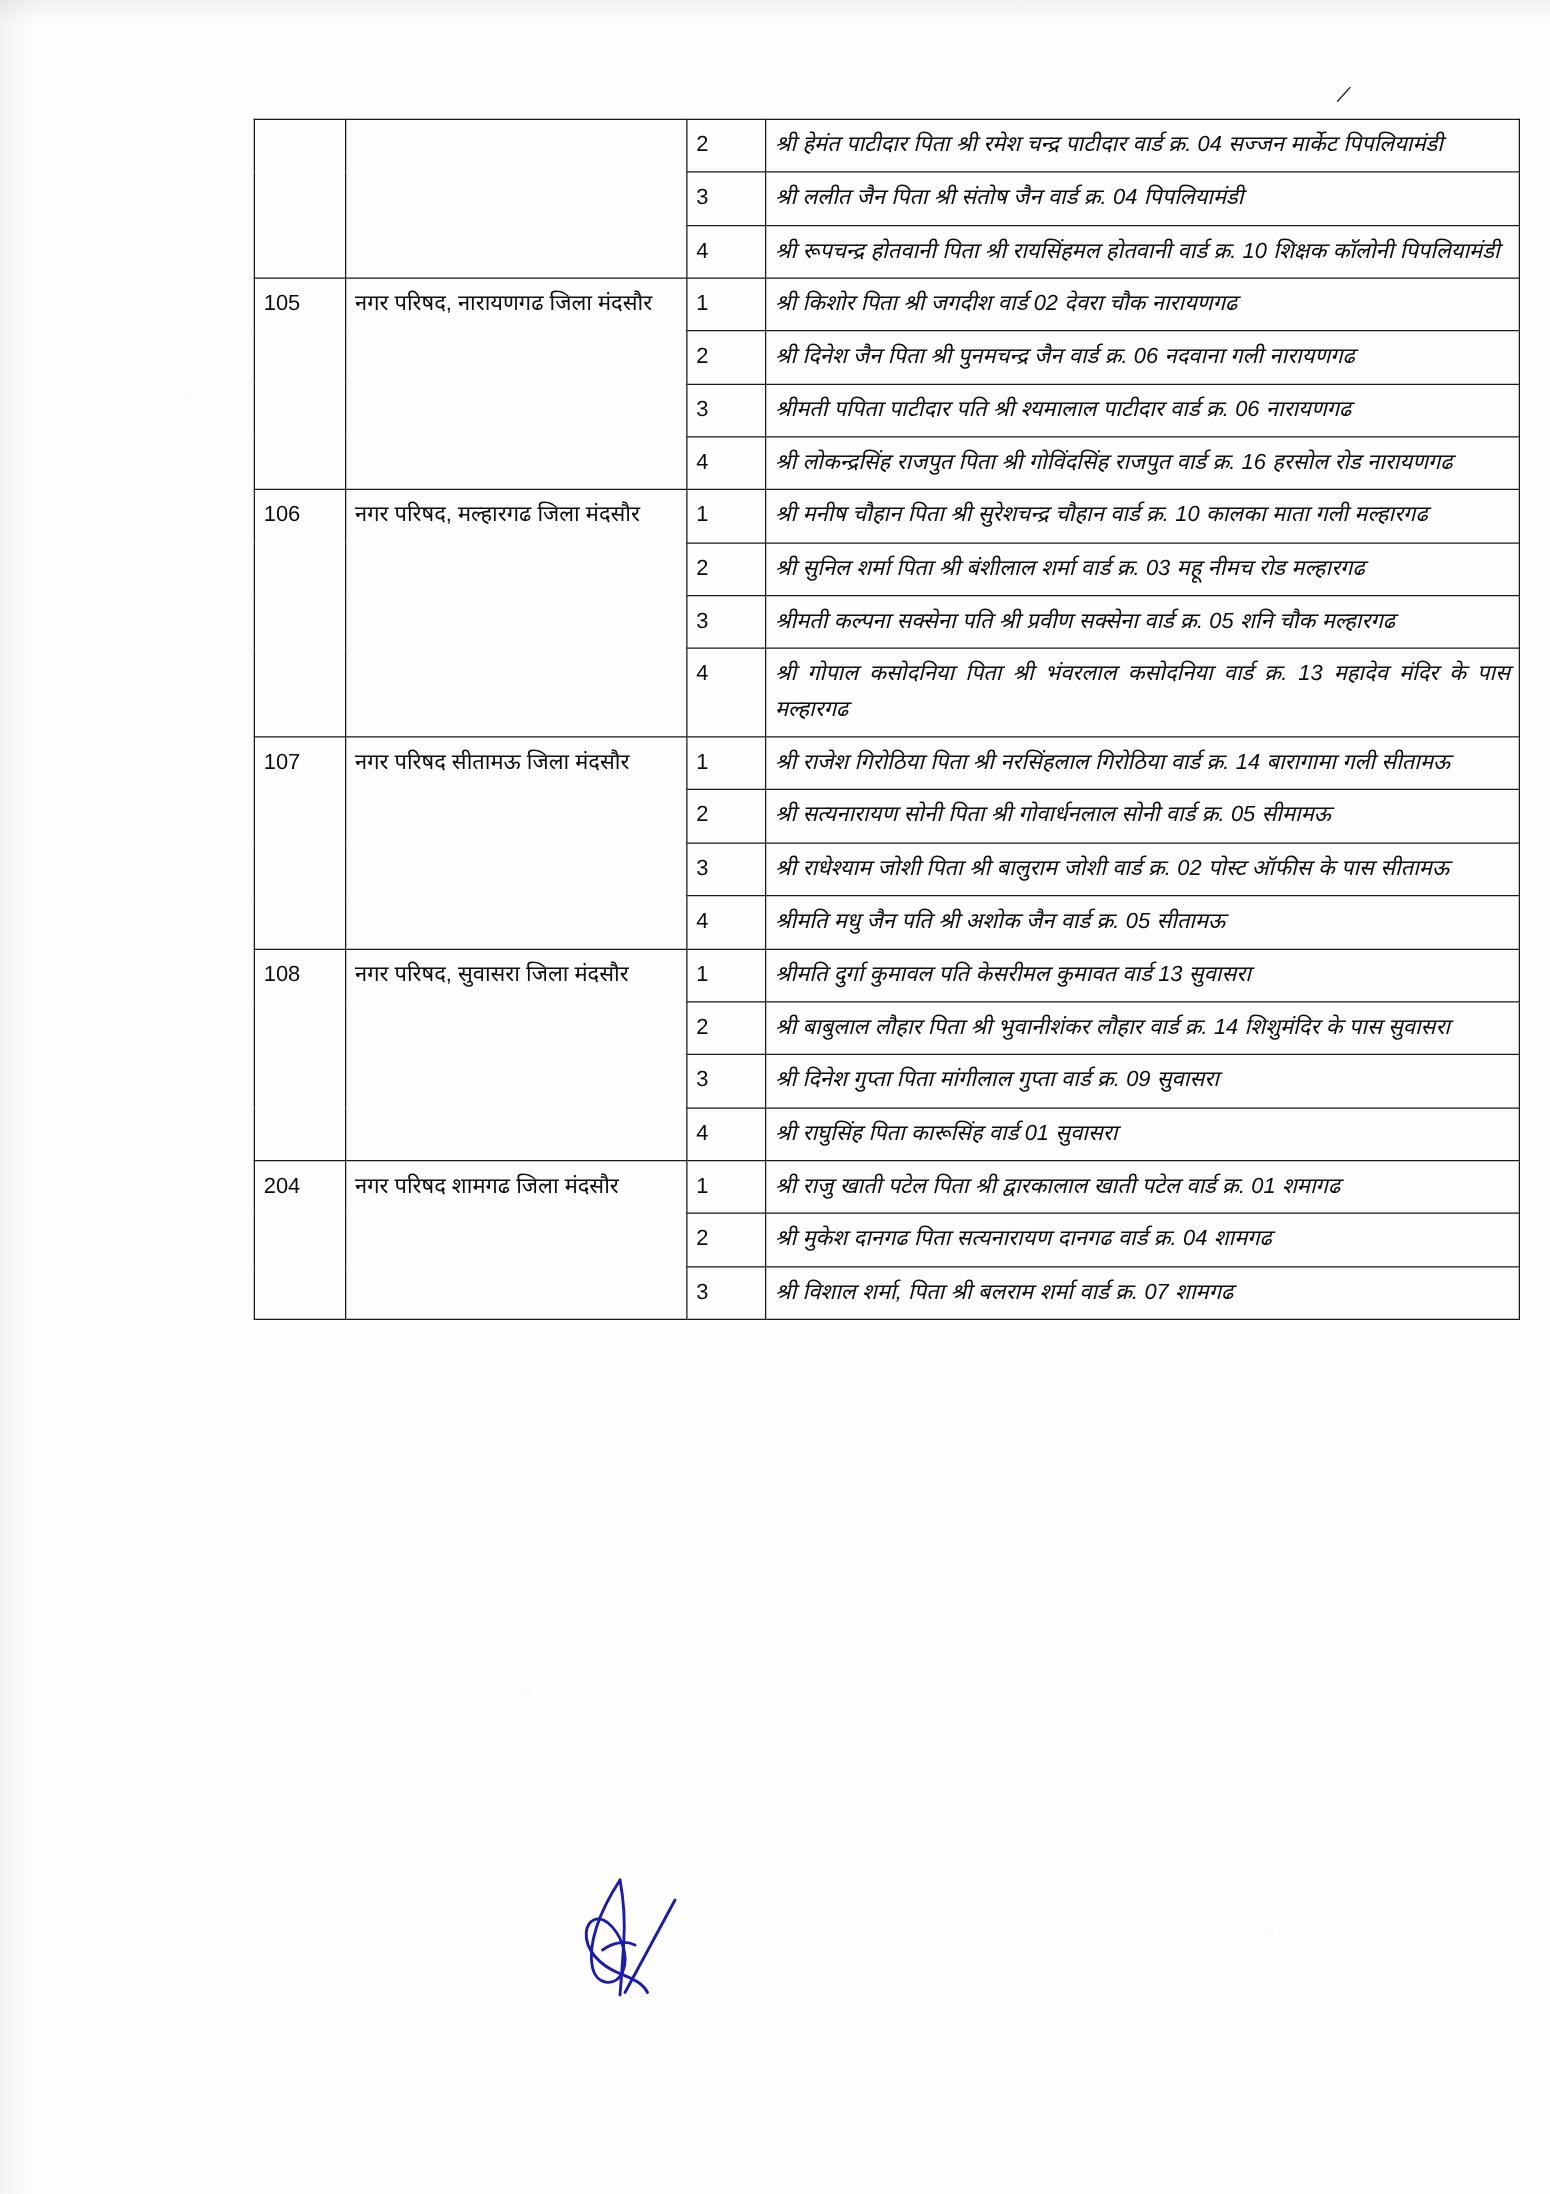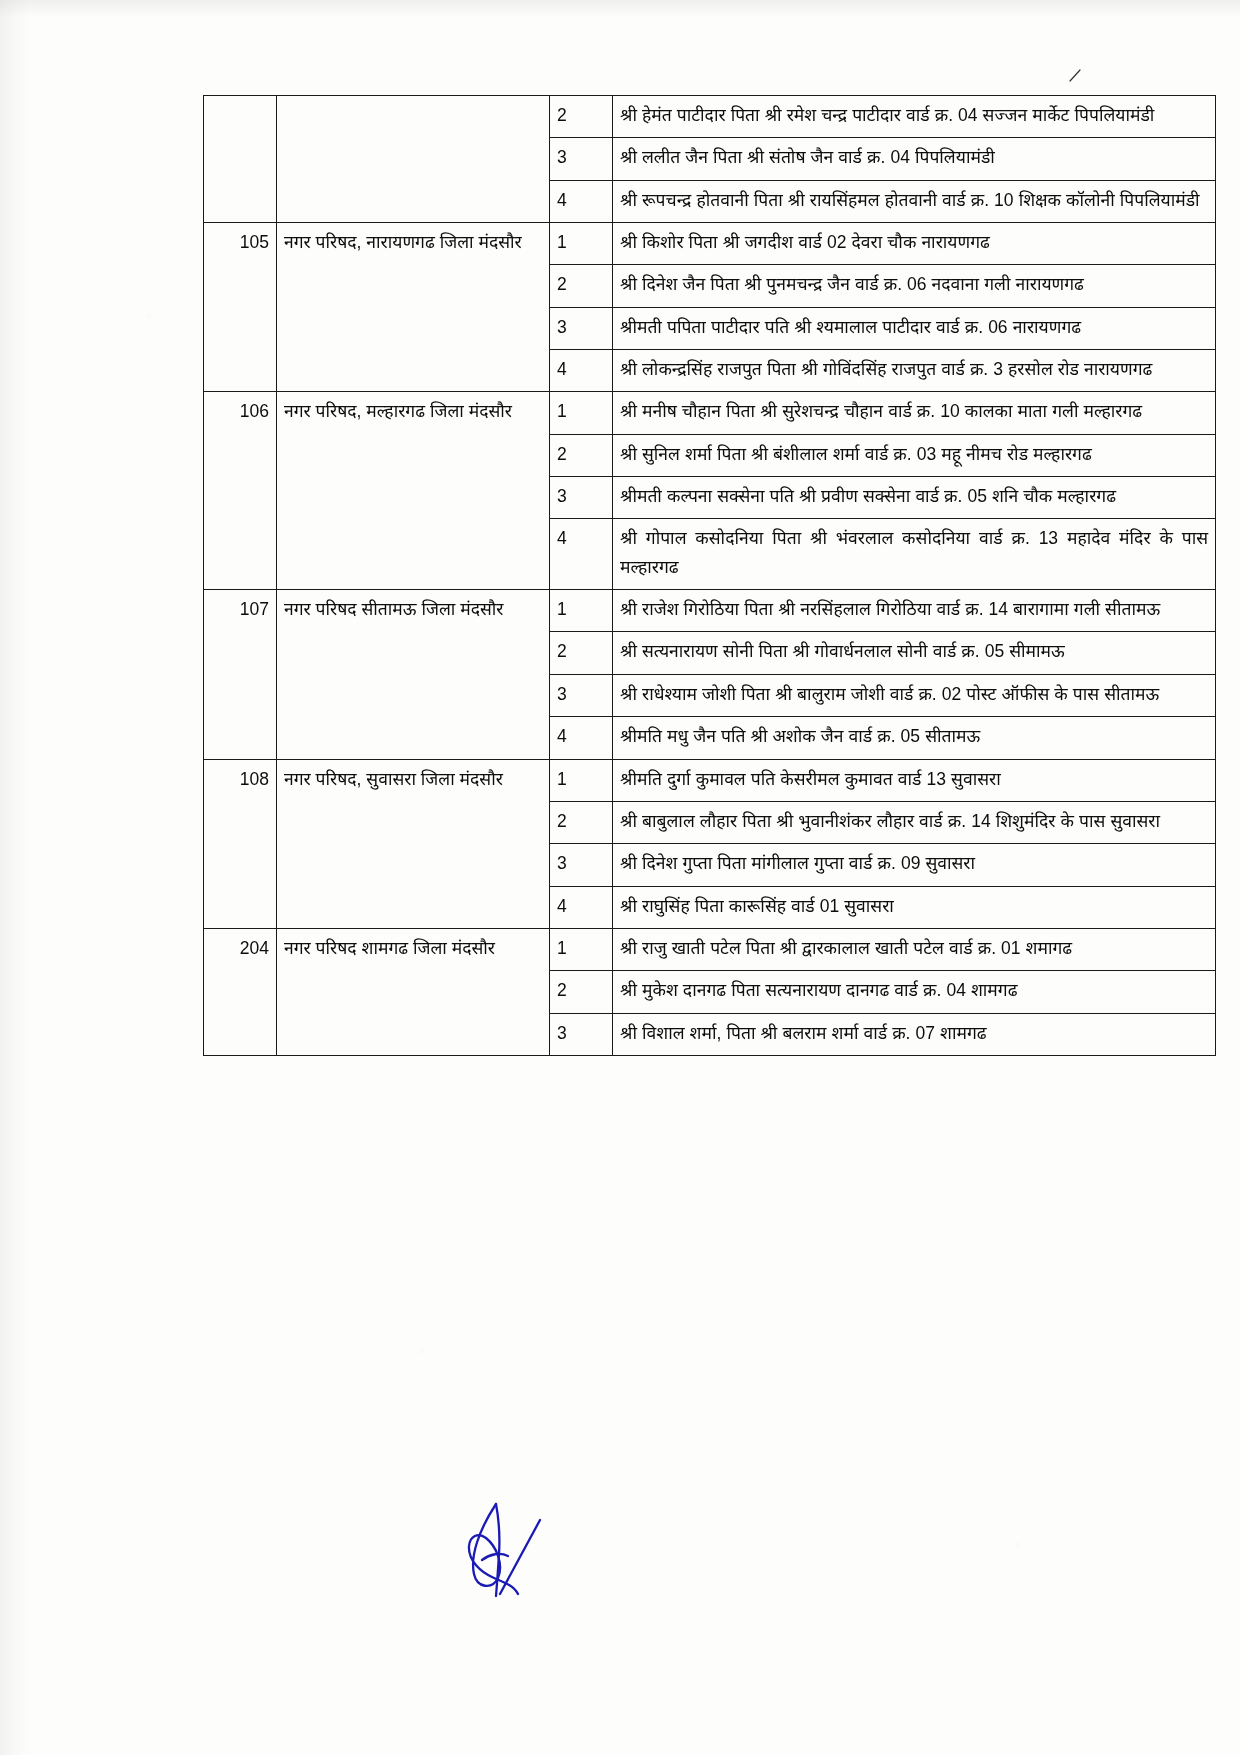--- a/index.html
+++ b/index.html
@@ -52,40 +52,41 @@
     vertical-align: top;
     padding: 5px 7px 8px 7px;
     font-size: 17.5px;
     line-height: 1.62;
     color: #0d0d0d;
     font-family: "Liberation Sans", sans-serif;
   }
 
   td.col-sno {
     width: 58px;
-    text-align: right;
+    text-align: left;
     padding-left: 9px;
     font-size: 17px;
   }
   td.col-body {
     width: 258px;
     text-align: justify;
     text-align-last: left;
   }
   td.col-idx {
     width: 48px;
     text-align: left;
     padding-left: 9px;
     font-size: 17px;
   }
   td.col-detail {
     width: 588px;
     text-align: justify;
     text-align-last: left;
     word-spacing: 0.2px;
+    font-style: italic;
   }
   td.col-detail.single-line {
     text-align: center;
   }
 
   td.blank-cell {
     padding: 0;
   }
 
   .sig {
@@ -161,21 +162,21 @@
         <tr>
           <td class="col-idx">2</td>
           <td class="col-detail">श्री दिनेश जैन पिता श्री पुनमचन्द्र जैन वार्ड क्र. 06 नदवाना गली नारायणगढ</td>
         </tr>
         <tr>
           <td class="col-idx">3</td>
           <td class="col-detail">श्रीमती पपिता  पाटीदार पति श्री श्यमालाल पाटीदार वार्ड क्र. 06 नारायणगढ</td>
         </tr>
         <tr>
           <td class="col-idx">4</td>
-          <td class="col-detail">श्री लोकन्द्रसिंह राजपुत पिता श्री गोविंदसिंह राजपुत वार्ड क्र. 3 हरसोल रोड नारायणगढ</td>
+          <td class="col-detail">श्री लोकन्द्रसिंह राजपुत पिता श्री गोविंदसिंह राजपुत वार्ड क्र. 16 हरसोल रोड नारायणगढ</td>
         </tr>
 
         <tr>
           <td class="col-sno" rowspan="4">106</td>
           <td class="col-body" rowspan="4">नगर परिषद, मल्हारगढ जिला मंदसौर</td>
           <td class="col-idx">1</td>
           <td class="col-detail">श्री मनीष चौहान पिता श्री सुरेशचन्द्र चौहान वार्ड क्र. 10 कालका माता गली मल्हारगढ</td>
         </tr>
         <tr>
           <td class="col-idx">2</td>

